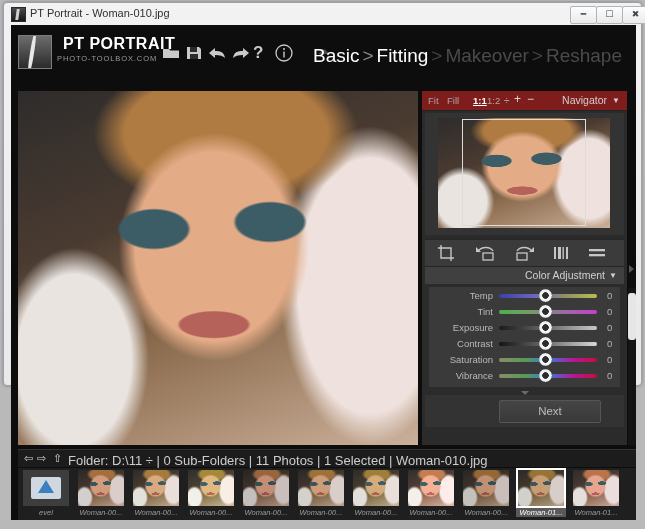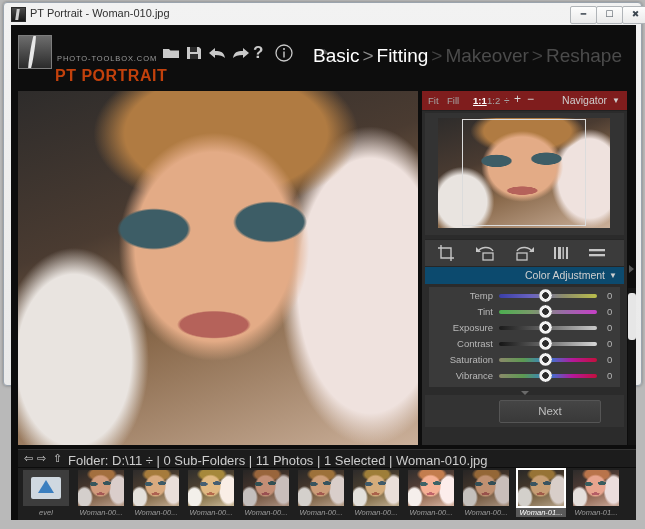--- a/index.html
+++ b/index.html
@@ -29,21 +29,21 @@
   #app{position:absolute;left:7px;top:22px;width:625px;height:495px;background:#0d0d0d;overflow:hidden;}
   #toparrow{position:absolute;left:50%;margin-left:-6px;top:24px;width:0;height:0;
     border-left:6px solid transparent;border-right:6px solid transparent;border-bottom:5px solid #4a4a4a;}
 
   
   #header{position:absolute;left:0;top:8px;width:625px;height:38px;}
   #logo-mark{position:absolute;left:7px;top:2px;width:32px;height:32px;
     background:linear-gradient(#6d6d6d,#2b2b2b);border:1px solid #7d7d7d;overflow:hidden;}
   #logo-mark:after{content:"";position:absolute;left:11px;top:-2px;width:4px;height:38px;background:#e8e8e8;
     transform:skewX(-6deg) rotate(3deg);border-radius:40%;}
-  #logo-text{position:absolute;left:44px;top:2px;font-size:16px;font-weight:bold;color:#c2410c;letter-spacing:.5px;margin-top:32px;}
+  #logo-text{position:absolute;left:52px;top:2px;font-size:16px;font-weight:bold;color:#ffffff;letter-spacing:.5px;}
   #logo-sub{position:absolute;left:46px;top:21px;font-size:7.5px;color:#9a9a9a;letter-spacing:.9px;}
   .hicon{position:absolute;top:10px;width:20px;height:20px;color:#c9c9c9;}
   .hicon svg{display:block;}
   #ic-open{left:150px;} #ic-save{left:173px;} #ic-undo{left:196px;}
   #ic-redo{left:220px;} #ic-help{left:242px;} #ic-info{left:263px;}
   #ic-help span{font-size:17px;font-weight:bold;color:#c9c9c9;line-height:20px;}
 
   #breadcrumb{position:absolute;right:14px;top:12px;font-size:19px;white-space:nowrap;}
   #breadcrumb .step{color:#ffffff;}
   #breadcrumb .step.dim{color:#4b4b4b;}
@@ -67,21 +67,21 @@
 
   #navigator{position:absolute;left:3px;top:22px;width:199px;height:122px;background:#333;}
   #navpic{position:absolute;left:13px;top:5px;width:172px;height:110px;overflow:hidden;background:#1b1b1b;}
   #navpic .portrait{width:100%;height:100%;}
   #navbox{position:absolute;left:37px;top:6px;width:124px;height:107px;border:1px solid #dcdcdc;box-sizing:border-box;}
 
   #toolrow{position:absolute;left:3px;top:148px;width:199px;height:26px;background:#3b3b3b;border-top:1px solid #262626;border-bottom:1px solid #262626;}
   .tool{position:absolute;top:4px;width:26px;height:18px;color:#c6c6c6;}
   #t-crop{left:12px;} #t-rotl{left:50px;} #t-rotr{left:88px;} #t-flip{left:126px;} #t-lev{left:162px;}
 
-  #cahead{position:absolute;left:3px;top:176px;width:199px;height:17px;background:#0c4a6e;}
+  #cahead{position:absolute;left:3px;top:176px;width:199px;height:17px;background:#404040;}
   #ca-label{position:absolute;right:19px;top:2px;font-size:10.5px;color:#cfcfcf;}
   #ca-caret{position:absolute;right:7px;top:4px;font-size:8px;color:#cfcfcf;}
 
   #sliders{position:absolute;left:7px;top:196px;width:191px;height:100px;background:#3a3a3a;}
   .srow{position:relative;height:15px;margin-top:1px;}
   .slabel{position:absolute;left:0;top:2px;width:64px;text-align:right;font-size:9.5px;color:#b8b8b8;}
   .strack{position:absolute;left:70px;top:6px;width:98px;height:4px;border-radius:2px;}
   .sknob{position:absolute;left:110px;top:1px;width:13px;height:13px;border-radius:50%;
     background:radial-gradient(circle at 50% 50%, #2c2c2c 0 3px, #f2f2f2 3.5px 6px, #c4c4c4 6px 7px);}
   .sval{position:absolute;left:178px;top:2px;font-size:9.5px;color:#b5b5b5;}

